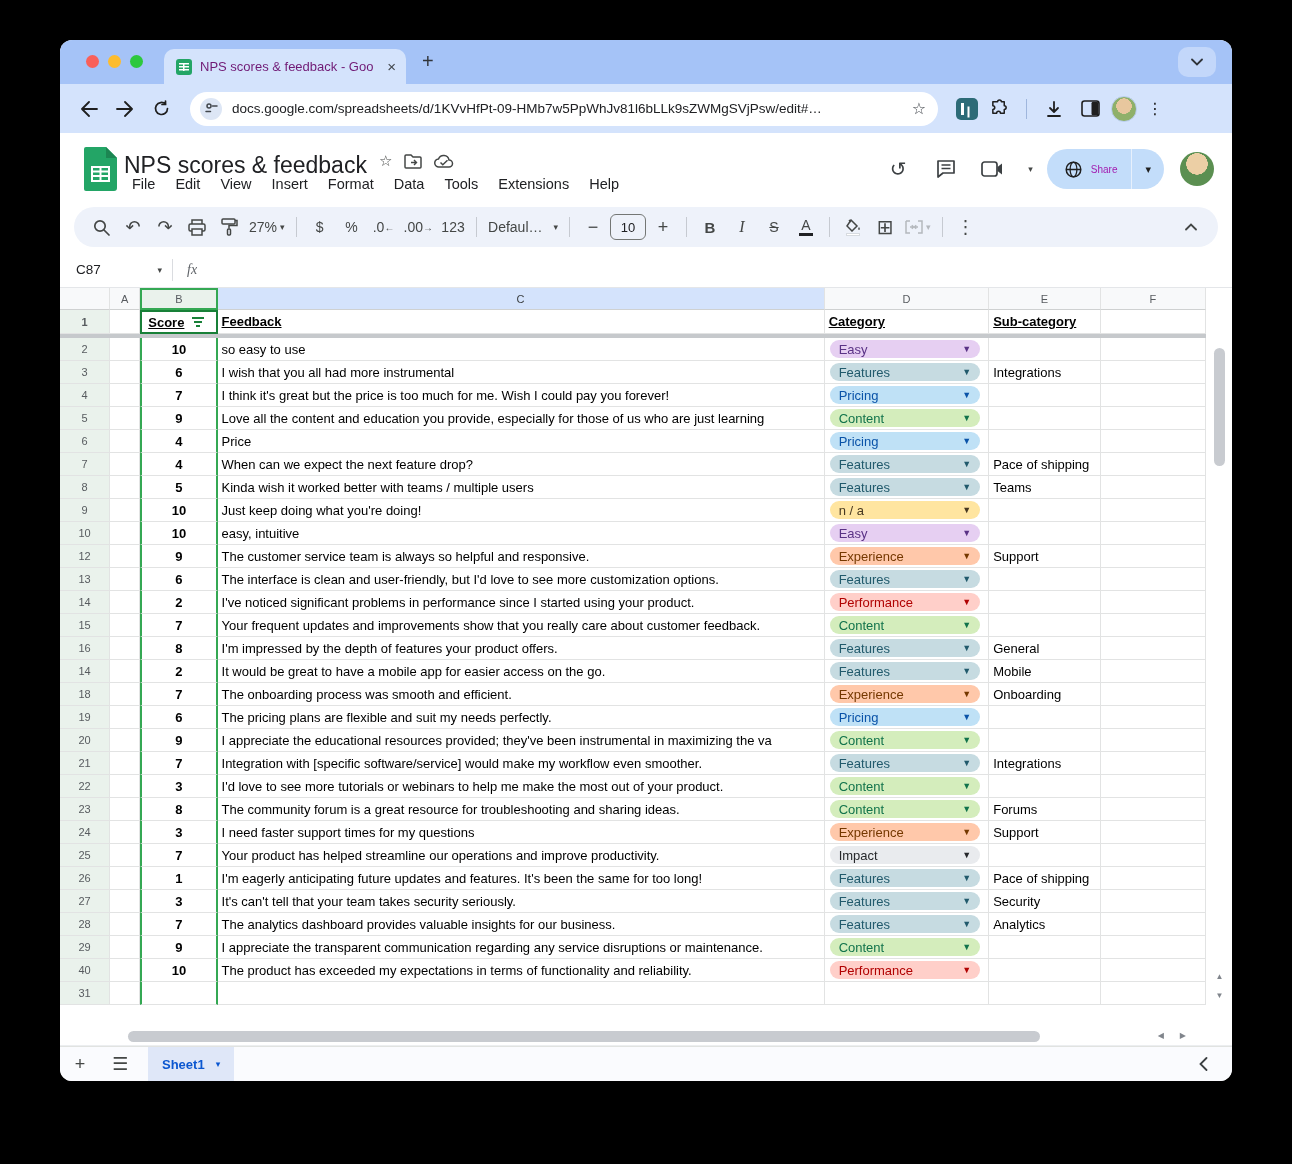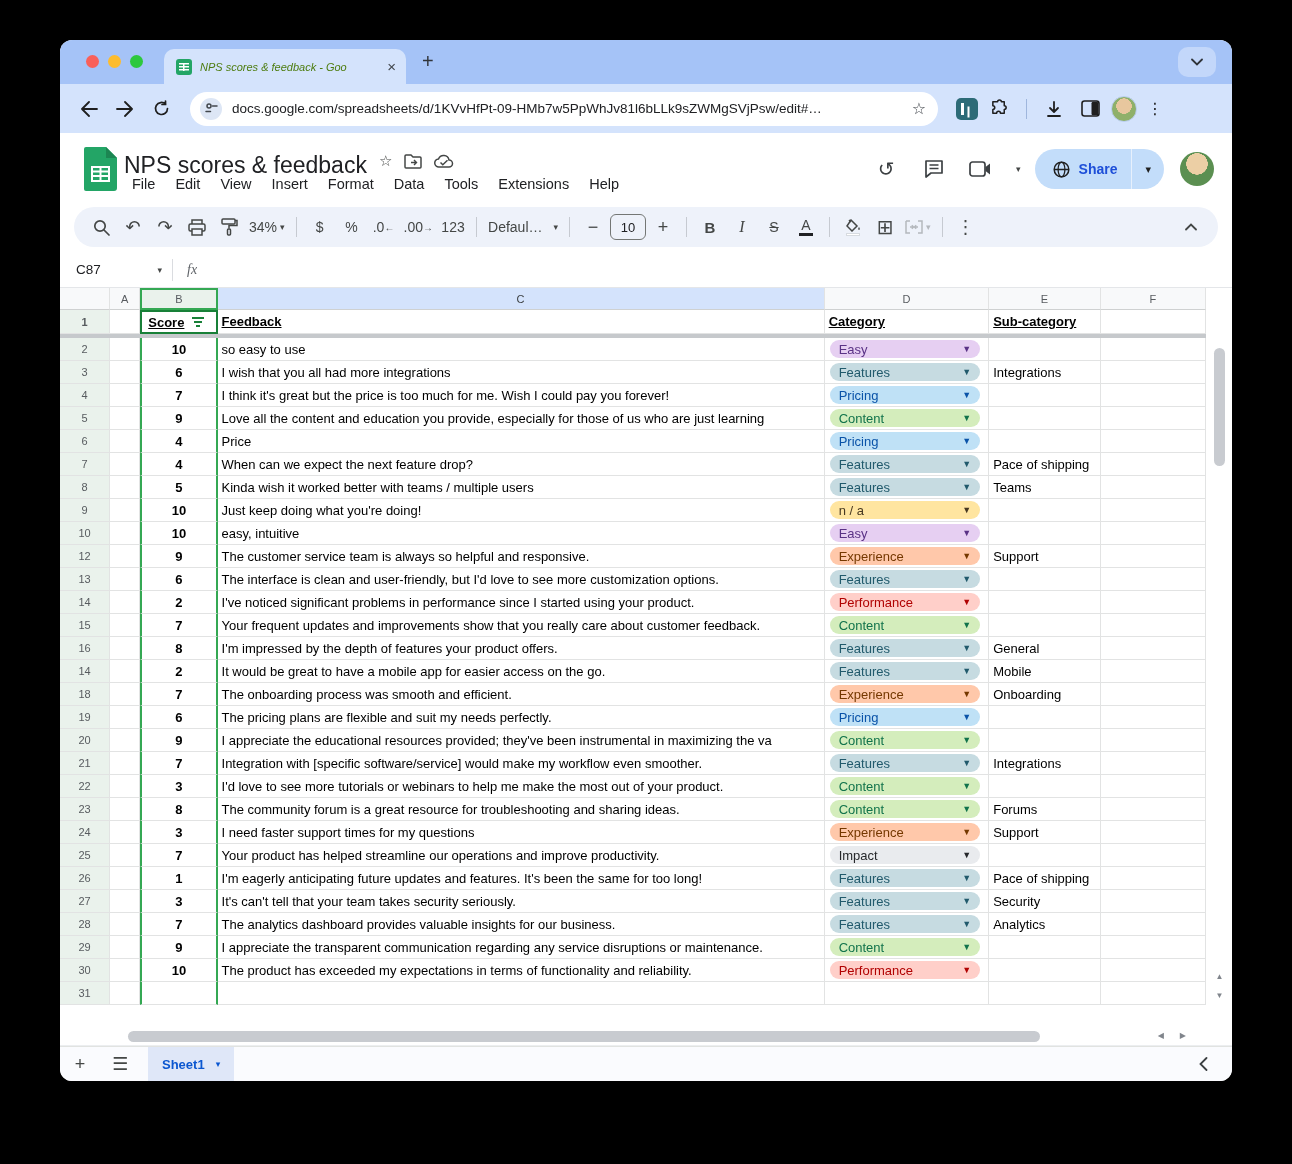--- a/index.html
+++ b/index.html
@@ -11,21 +11,21 @@
   .lights { position:absolute; left:26px; top:15px; display:flex; gap:9px; }
   .light { width:13px; height:13px; border-radius:50%; }
   .l-red{background:#f9605a;} .l-yellow{background:#fdbc2e;} .l-green{background:#2dc83d;}
   .tab { position:absolute; left:104px; bottom:0; width:242px; height:35px; background:#d4e3fc; border-radius:10px 10px 0 0; display:flex; align-items:center; padding:0 10px 0 12px; gap:8px; }
   .sheets-favicon { width:16px; height:16px; border-radius:3px; background:#23a566; position:relative; flex:none; }
   .sheets-favicon::after { content:""; position:absolute; left:3px; top:4px; width:10px; height:8px; background:
      linear-gradient(#fff,#fff) 0 3.5px/10px 1.5px no-repeat,
      linear-gradient(#fff,#fff) 4.2px 0/1.5px 8px no-repeat,
      linear-gradient(#fff,#fff) 0 0/10px 1.5px no-repeat,
      linear-gradient(#fff,#fff) 0 6.5px/10px 1.5px no-repeat; }
-  .tab-title { font-size:11px; color:#4d7c0f; white-space:nowrap; overflow:hidden; flex:1;font-style:italic; }
+  .tab-title { font-size:13px; color:#701a75; white-space:nowrap; overflow:hidden; flex:1; }
   .tab-close { font-size:15px; color:#41464c; line-height:1; cursor:default; }
   .newtab-btn { position:absolute; left:362px; top:11px; font-size:20px; color:#30343a; line-height:20px; }
   .tabsearch-btn { position:absolute; right:16px; top:7px; width:38px; height:30px; background:#c3d7fa; border-radius:10px; display:flex; align-items:center; justify-content:center; }
 
   
   .chrome-bar { height:49px; background:#d4e3fc; display:flex; align-items:center; padding:0 14px; gap:6px; flex:none; }
   .nav-ic { width:30px; height:30px; display:flex; align-items:center; justify-content:center; color:#1f1f1f; }
   .omnibox { height:34px; flex:none; width:748px; margin-left:8px; background:#fff; border-radius:17px; display:flex; align-items:center; padding:0 12px 0 10px; gap:10px; }
   .site-chip { width:22px; height:22px; border-radius:50%; background:#dde6f5; display:flex; align-items:center; justify-content:center; flex:none; }
   .url { font-size:13.5px; color:#202124; white-space:nowrap; overflow:hidden; flex:1; }
@@ -41,21 +41,21 @@
   .logo { position:absolute; left:24px; top:14px; width:33px; height:44px; }
   .doc-title-row { position:absolute; left:64px; top:10px; display:flex; align-items:center; gap:12px; }
   .doc-title { font-size:23px; color:#202124; font-weight:500;margin-top:9px; }
   .title-ic { color:#444746; font-size:15px; display:flex; align-items:center; }
   .menu-row { position:absolute; left:64px; top:40px; display:flex; gap:4px; }
   .menu-item { font-size:14.5px; color:#202124; padding:3px 8px; border-radius:6px; }
   .hdr-right { position:absolute; right:18px; top:16px; display:flex; align-items:center; gap:14px; }
   .hdr-ic { width:34px; height:34px; display:flex; align-items:center; justify-content:center; color:#3c4043; }
   .share-group { display:flex; align-items:stretch; height:40px; border-radius:20px; overflow:hidden; }
   .share-main { background:#c3ddfa; display:flex; align-items:center; gap:9px; padding:0 14px 0 18px; }
-  .share-label { font-size:14px; font-weight:700; color:#1d4ed8; }
+  .share-label { font-size:10px; font-weight:400; color:#a21caf; }
   .share-caret { background:#c3ddfa; display:flex; align-items:center; padding:0 13px; border-left:1px solid #e7f0fc; color:#1f1f1f; font-size:11px; }
   .avatar-lg { width:34px; height:34px; border-radius:50%; background:radial-gradient(circle at 50% 35%, #eccfa5 0 38%, #5b8f51 39% 100%); margin-left:2px; }
 
   
   .fmt-wrap { height:47px; padding:2px 14px 5px; flex:none; background:#fff; }
   .fmt-bar { height:40px; background:#eef2fa; border-radius:20px; display:flex; align-items:center; padding:0 12px; gap:2px; color:#444746; }
   .t-ic { min-width:30px; height:30px; display:flex; align-items:center; justify-content:center; font-size:14px; color:#444746; border-radius:6px; padding:0 3px; }
   .t-sep { width:1px; height:20px; background:#c6cad1; margin:0 6px; flex:none; }
   .t-caret { font-size:9px; margin-left:3px; color:#444746; }
   .glyph18 { font-size:18px; } .glyph20 { font-size:20px; }
@@ -266,21 +266,21 @@
           </svg>
       </div>
       <div class="t-ic">
         <svg width="17" height="18" viewBox="0 0 17 18">
             <rect x="1" y="1" width="13" height="5" rx="1" fill="none" stroke="#444746" stroke-width="1.5"></rect>
             <path d="M14 2.5 h2 v5 H8 v3" fill="none" stroke="#444746" stroke-width="1.5"></path>
             <rect x="6.5" y="11" width="3" height="6" rx="1" fill="none" stroke="#444746" stroke-width="1.5"></rect>
           </svg>
       </div>
       <div class="t-ic">
-          <span>34%</span>
+          <span>27%</span>
           <span class="t-caret">▾</span>
         </div>
       <span class="t-sep"></span>
       <div class="t-ic">$</div>
       <div class="t-ic">%</div>
       <div class="t-ic">
           <span>.0</span>
           <span style="font-size:10px">←</span>
         </div>
       <div class="t-ic">
@@ -400,21 +400,21 @@
         <span class="chip-caret" style="color: rgb(90, 50, 134);">▼</span>
       </span>
     </td>
     <td class="ce"></td>
     <td class="cf"></td>
   </tr>
           <tr class="drow">
     <td class="rh">3</td>
     <td class="ca"></td>
     <td class="cb">6</td>
-    <td class="cc">I wish that you all had more integrations</td>
+    <td class="cc">I wish that you all had more instrumental</td>
     <td class="cd">
       <span class="chip" style="background: rgb(198, 219, 225);">
         <span class="chip-label" style="color: rgb(33, 90, 108);">Features</span>
         <span class="chip-caret" style="color: rgb(33, 90, 108);">▼</span>
       </span>
     </td>
     <td class="ce">Integrations</td>
     <td class="cf"></td>
   </tr>
           <tr class="drow">
@@ -761,21 +761,21 @@
     <td class="cd">
       <span class="chip" style="background: rgb(212, 237, 188);">
         <span class="chip-label" style="color: rgb(17, 115, 75);">Content</span>
         <span class="chip-caret" style="color: rgb(17, 115, 75);">▼</span>
       </span>
     </td>
     <td class="ce"></td>
     <td class="cf"></td>
   </tr>
           <tr class="drow">
-    <td class="rh">30</td>
+    <td class="rh">40</td>
     <td class="ca"></td>
     <td class="cb">10</td>
     <td class="cc">The product has exceeded my expectations in terms of functionality and reliability.</td>
     <td class="cd">
       <span class="chip" style="background: rgb(255, 207, 201);">
         <span class="chip-label" style="color: rgb(177, 2, 2);">Performance</span>
         <span class="chip-caret" style="color: rgb(177, 2, 2);">▼</span>
       </span>
     </td>
     <td class="ce"></td>

